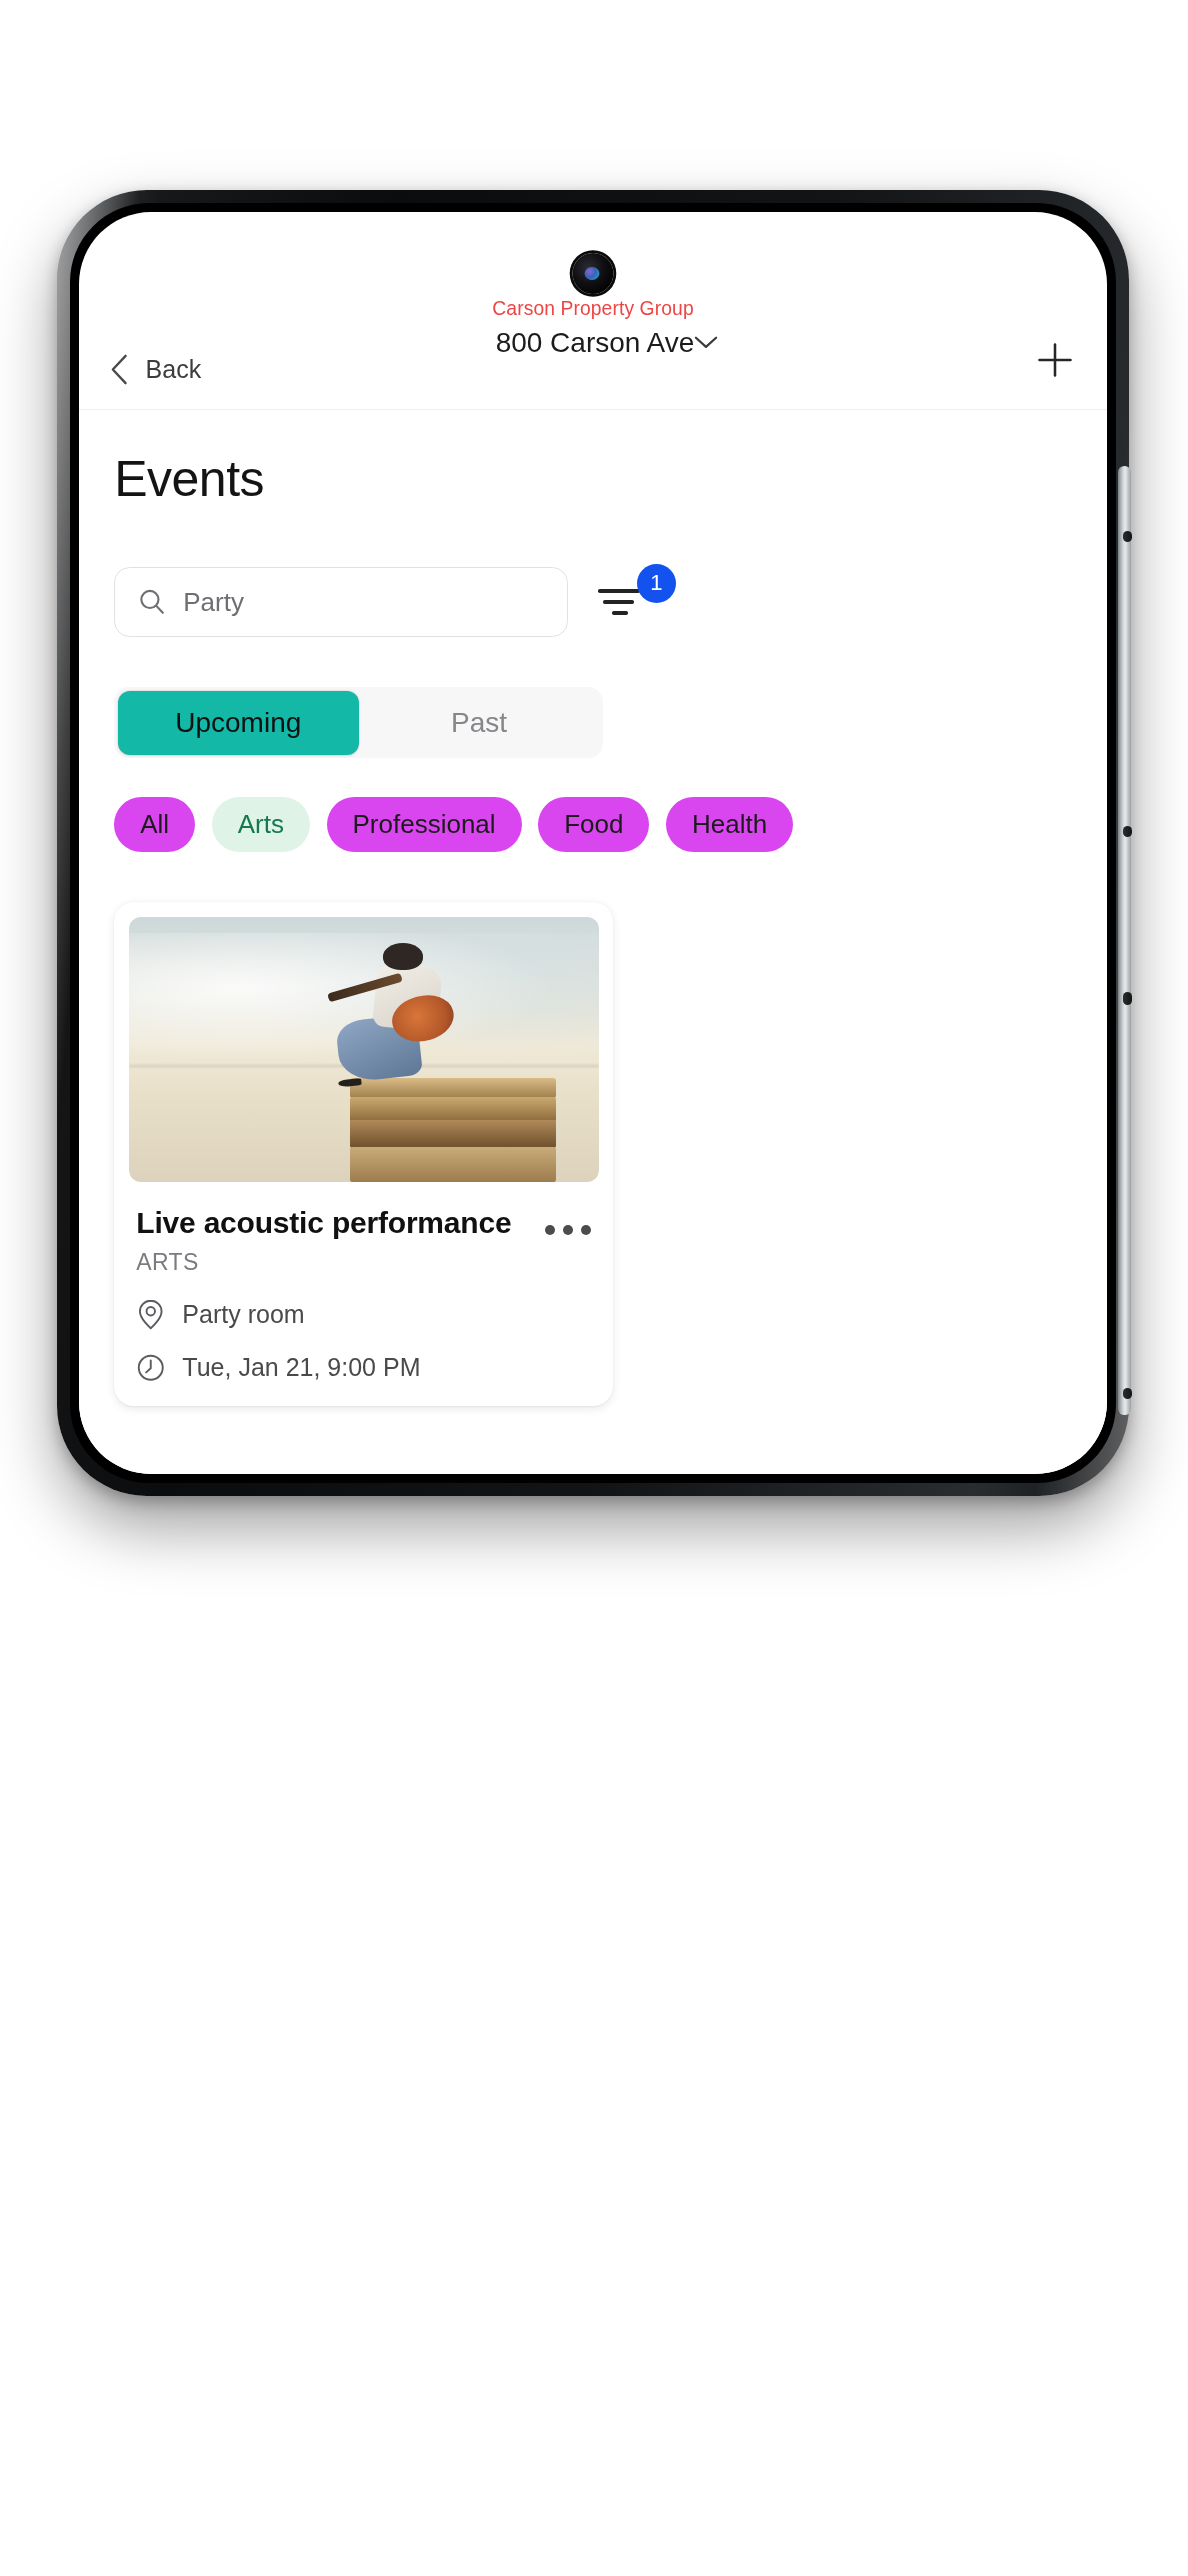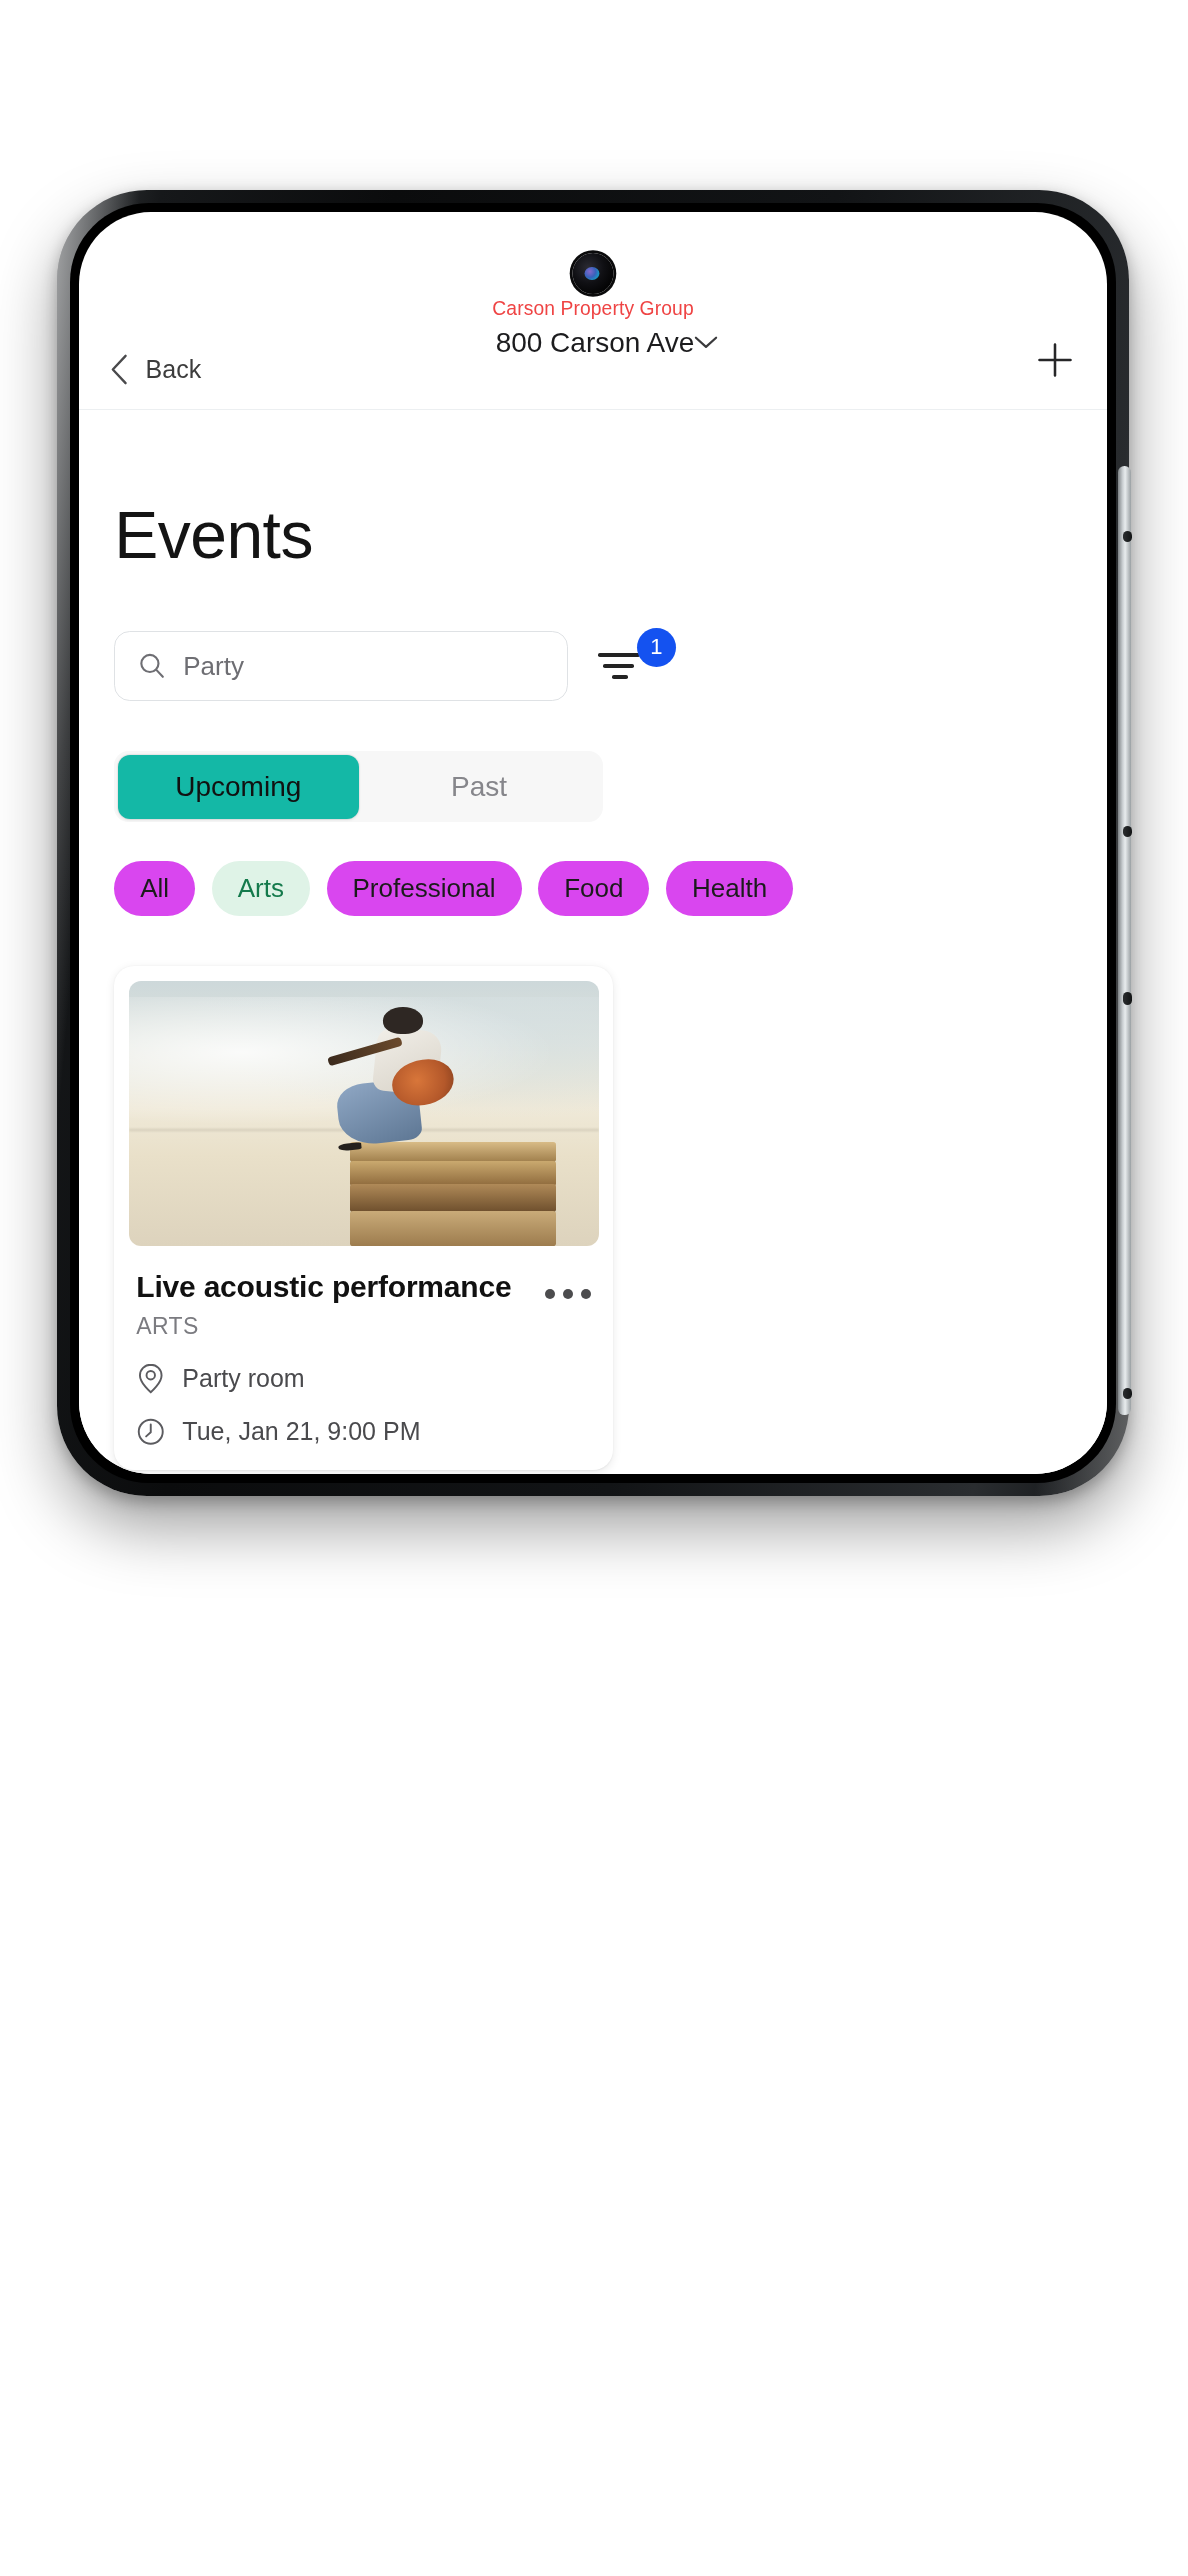--- a/index.html
+++ b/index.html
@@ -130,22 +130,22 @@
   }
 
   
   #content{
     position:absolute; left:0; right:0; top:198px; bottom:0;
     overflow:hidden;
     background:#fff;
   }
 
   #page-title{
-    margin:92px 0 0 35px;
-    font-size:66px; line-height:1;
+    margin:44px 0 0 35px;
+    font-size:50px; line-height:1;
     color:#141414; font-weight:400;
     letter-spacing:-0.5px;
   }
 
   
   #search-row{
     display:flex; align-items:center;
     margin:63px 0 0 35px; padding-right:18.4px;
     gap:26px;
   }

